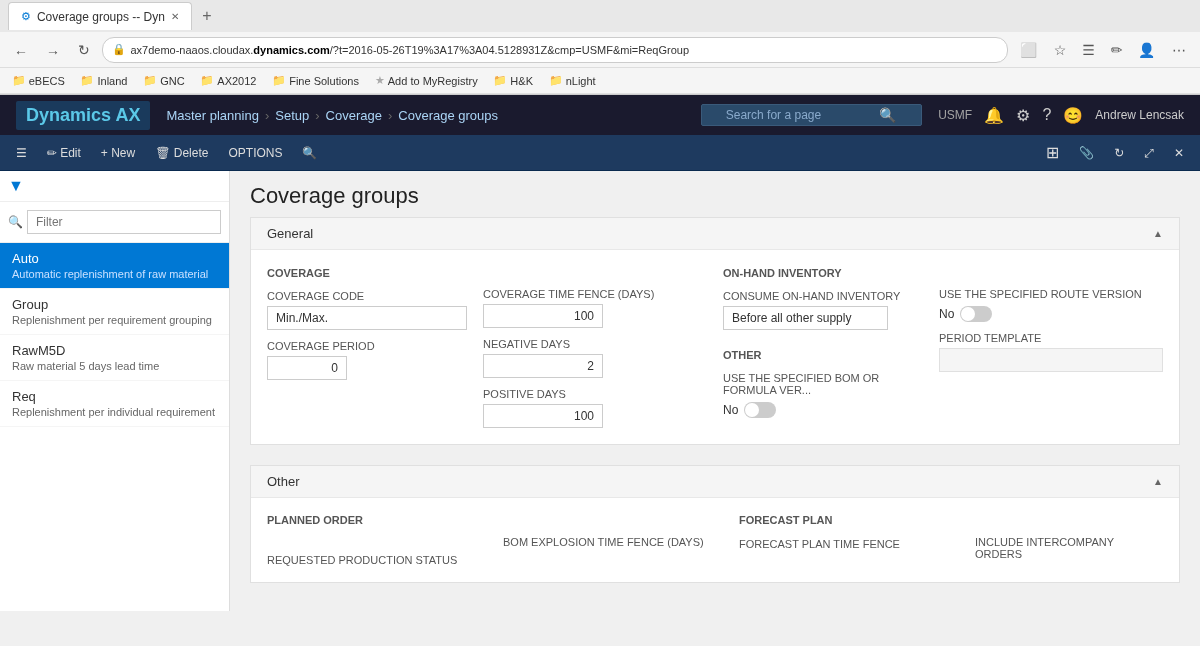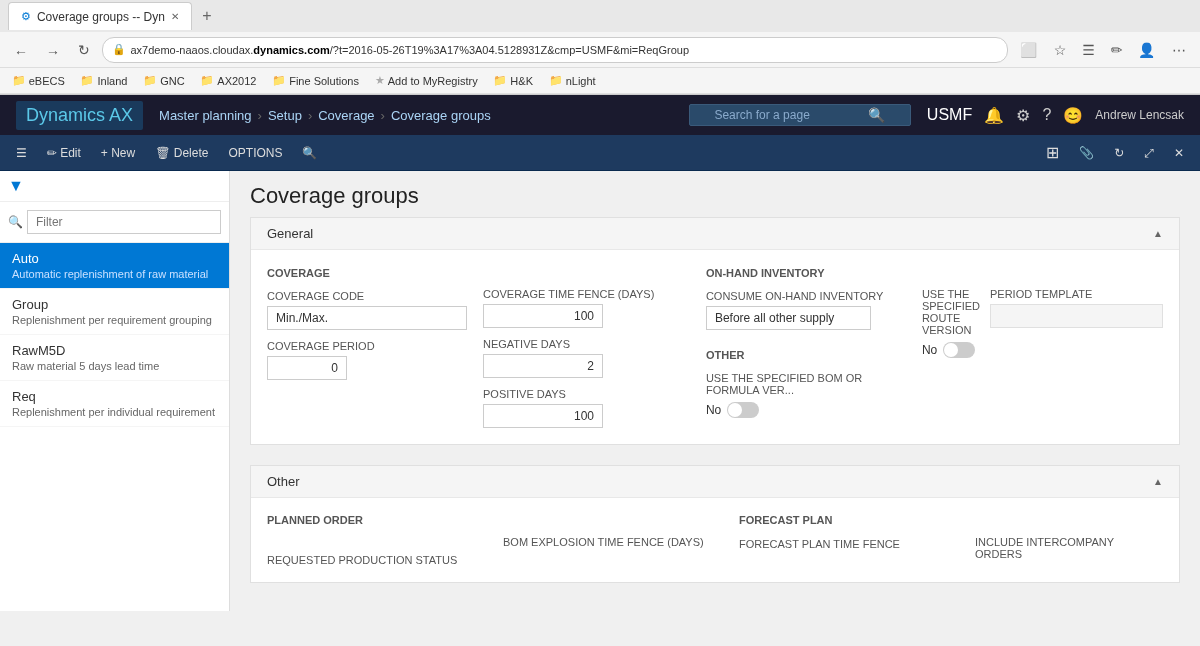--- a/index.html
+++ b/index.html
@@ -17,21 +17,21 @@
     .address-bar { flex: 1; display: flex; align-items: center; background: #fff; border: 1px solid #ccc; border-radius: 12px; padding: 2px 10px; height: 26px; font-size: 11px; color: #333; }
     .address-bar .lock-icon { color: #5a9a5a; margin-right: 4px; }
     .address-bar .url-text { color: #333; }
     .address-bar .url-bold { font-weight: bold; color: #000; }
     .browser-actions { display: flex; align-items: center; gap: 4px; }
     .bookmarks-bar { display: flex; align-items: center; padding: 2px 8px; background: #f5f5f5; border-bottom: 1px solid #e0e0e0; height: 26px; gap: 8px; font-size: 11px; }
     .bookmark { display: flex; align-items: center; gap: 3px; color: #333; cursor: pointer; padding: 1px 4px; }
 
     
     .app-header { background: #1a1a2e; height: 40px; display: flex; align-items: center; padding: 0 16px; gap: 16px; }
-    .app-logo { color: #00bcd4; font-size: 18px; font-weight: normal; background: #1a3a5c; padding: 4px 10px; border-radius: 2px; }
+    .app-logo { color: #00bcd4; font-size: 18px; font-weight: bold; background: #1a3a5c; padding: 4px 10px; border-radius: 2px; }
     .app-logo span { color: #5bc8e8; }
     .breadcrumb { color: #ccc; font-size: 13px; display: flex; align-items: center; gap: 6px; flex: 1; }
     .breadcrumb a { color: #aad4f5; text-decoration: none; }
     .breadcrumb .sep { color: #666; }
     .search-box { display: flex; align-items: center; background: #2a4a6a; border: 1px solid #3a5a7a; border-radius: 2px; padding: 2px 24px; gap: 4px; }
     .search-box input { background: none; border: none; color: #ccc; font-size: 12px; width: 150px; outline: none; }
     .search-box input::placeholder { color: #8aaacc; }
     .header-icons { display: flex; align-items: center; gap: 12px; color: #ccc; font-size: 16px; }
     .header-user { color: #ccc; font-size: 12px; }
 
@@ -163,21 +163,21 @@
     <span class="sep">›</span>
     <a>Coverage</a>
     <span class="sep">›</span>
     <a>Coverage groups</a>
   </nav>
   <div class="search-box">
     <input type="text" placeholder="Search for a page" style="">
     <span style="color:#8ab; font-size:14px;">🔍</span>
   </div>
   <div class="header-icons">
-    <span style="font-size:16px; color:#ffffff;">USMF</span>
+    <span style="font-size:12px; color:#a3a3a3;">USMF</span>
     <span style="cursor:pointer;">🔔</span>
     <span style="cursor:pointer;">⚙</span>
     <span style="cursor:pointer;">?</span>
     <span style="cursor:pointer;">😊</span>
     <span class="header-user">Andrew Lencsak</span>
   </div>
 </div>
 
 <div class="toolbar">
   <button class="toolbar-btn">☰</button>
@@ -282,21 +282,21 @@
             <span class="field-label">Use the specified BOM or formula ver...</span>
             <div class="toggle-switch">
               <span>No</span>
               <div class="toggle">
                   <div class="toggle-knob"></div>
                 </div>
             </div>
           </div>
         </div>
 
-        <div style="display:flex; flex-direction:row; gap:10px; padding-top:22px;">
+        <div style="display:flex; flex-direction:column; gap:10px; padding-top:22px;">
           <div class="field-group">
             <span class="field-label">Use the specified route version</span>
             <div class="toggle-switch">
               <span>No</span>
               <div class="toggle">
                   <div class="toggle-knob"></div>
                 </div>
             </div>
           </div>
           <div class="field-group">

